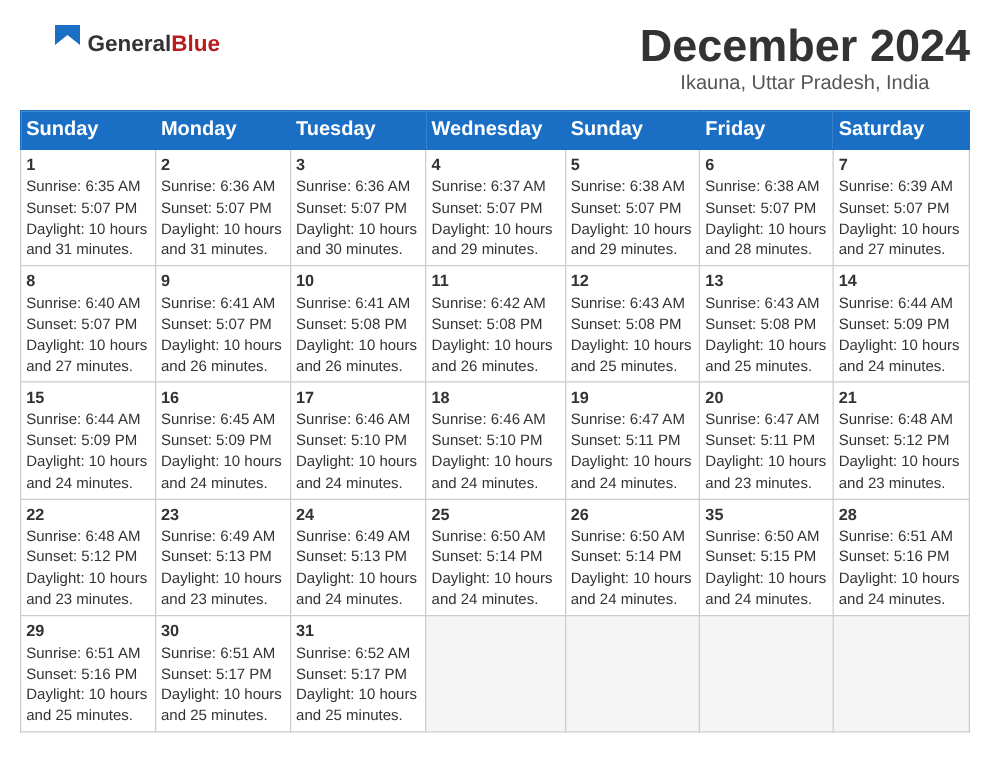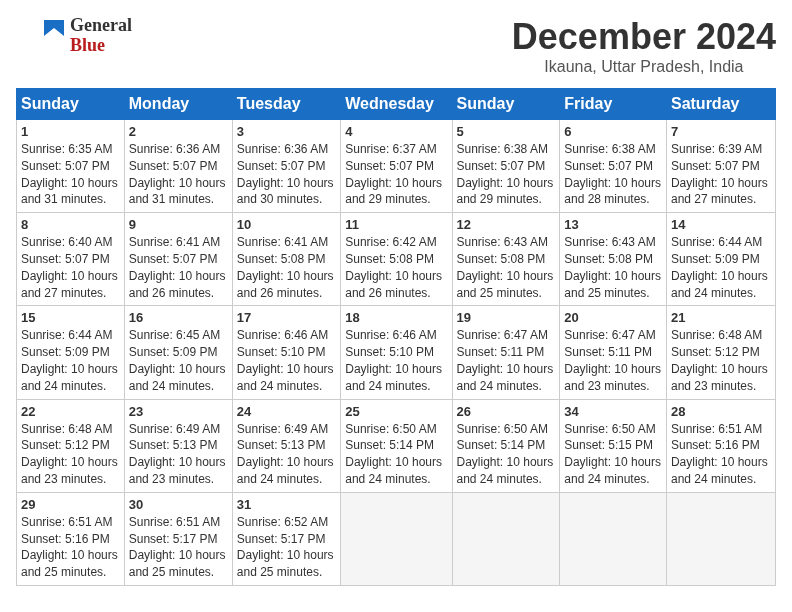--- a/index.html
+++ b/index.html
@@ -68,23 +68,22 @@
       display: flex;
       align-items: center;
       gap: 4px;
     }
     .logo-svg {
       width: 50px;
       height: 40px;
     }
     .logo-name {
       display: flex;
-      flex-direction: column;
+      flex-direction: row;
       line-height: 1.1;
-      font-family: Liberation Serif, serif;
     }
     .logo-general {
       font-size: 18px;
       font-weight: bold;
       color: #333;
     }
     .logo-blue {
       font-size: 18px;
       font-weight: bold;
       color: #b91c1c;
@@ -230,21 +229,21 @@
         </td>
         <td>
           <span class="day-num">25</span>
           <div class="day-info">Sunrise: 6:50 AM<br>Sunset: 5:14 PM<br>Daylight: 10 hours and 24 minutes.</div>
         </td>
         <td>
           <span class="day-num">26</span>
           <div class="day-info">Sunrise: 6:50 AM<br>Sunset: 5:14 PM<br>Daylight: 10 hours and 24 minutes.</div>
         </td>
         <td>
-          <span class="day-num">34</span>
+          <span class="day-num">35</span>
           <div class="day-info">Sunrise: 6:50 AM<br>Sunset: 5:15 PM<br>Daylight: 10 hours and 24 minutes.</div>
         </td>
         <td>
           <span class="day-num">28</span>
           <div class="day-info">Sunrise: 6:51 AM<br>Sunset: 5:16 PM<br>Daylight: 10 hours and 24 minutes.</div>
         </td>
       </tr>
       <tr>
         <td>
           <span class="day-num">29</span>

